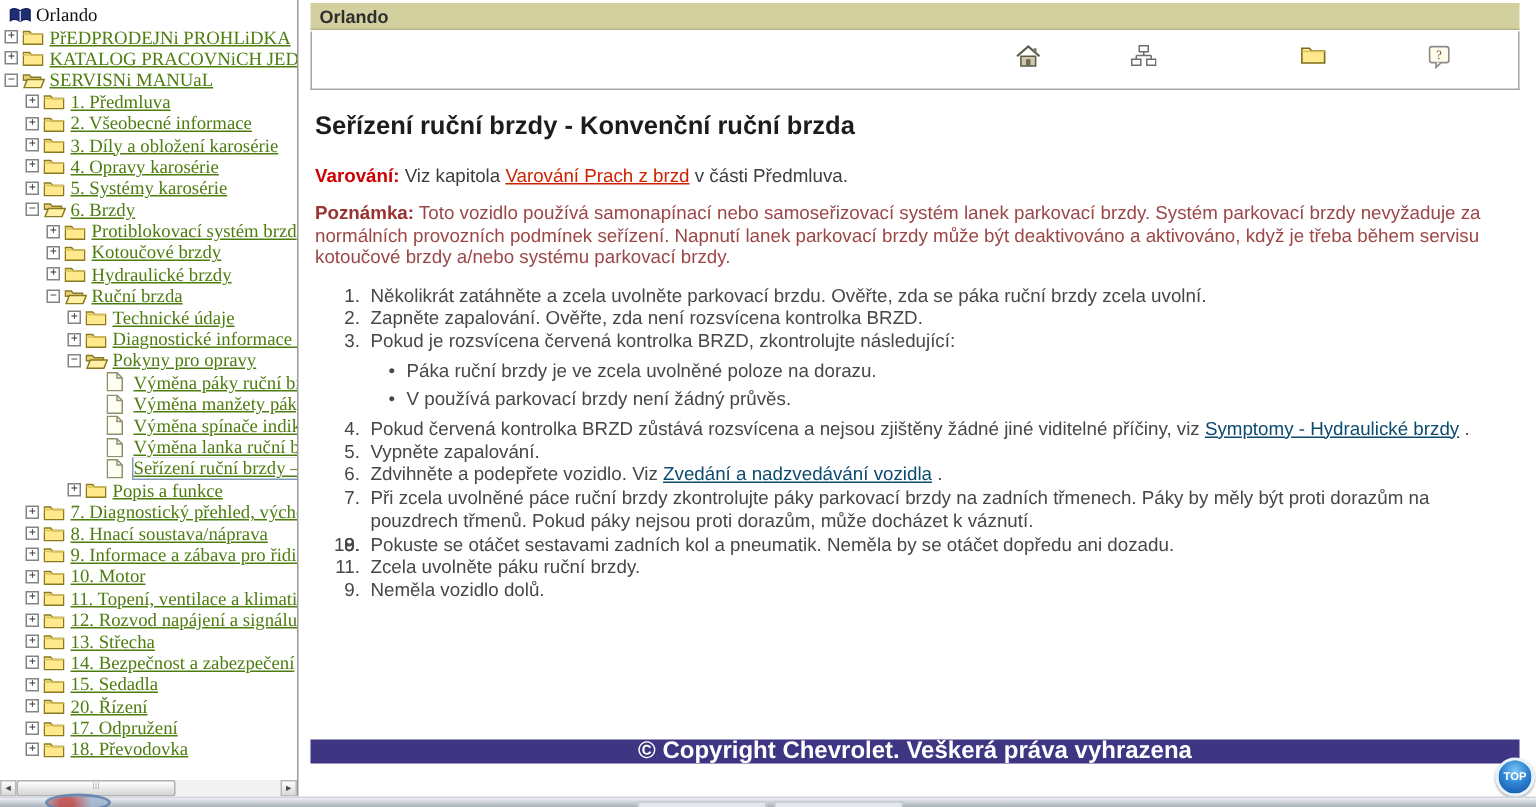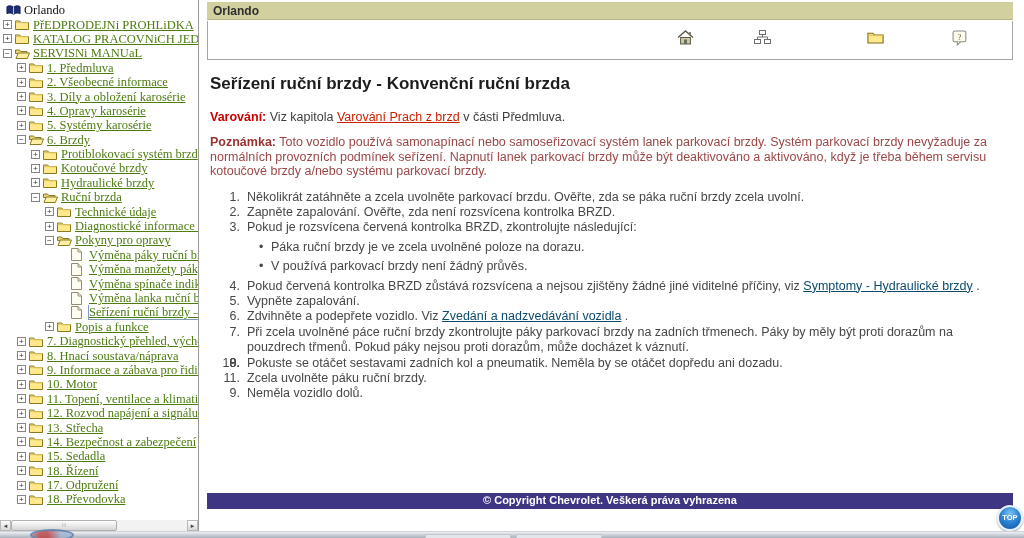--- a/index.html
+++ b/index.html
@@ -46,21 +46,21 @@
   #note { margin:11px 3px 0 3px; font-size:12.5px; line-height:14.5px; color:#9c4747; }
   .note-label { font-weight:bold; color:#993333; }
   #steps { margin-top:11px; list-style:none; font-size:12.5px; line-height:15.4px; }
   #steps li { position:relative; padding-left:40px; }
   #steps .num { position:absolute; left:0; width:33px; text-align:right; }
   .blt-row { margin:4px 0 4px 12px; }
   .blt { display:inline-block; width:12px; }
   a.clink { color:#0c4a6e; text-decoration:underline; cursor:pointer; }
 
   #footerbar { position:absolute; left:207px; top:493px; width:806px; height:16px;
-               background:#3e3583; color:#fff; font-size:11px; font-weight:bold;
+               background:#3e3583; color:#fff; font-size:16px; font-weight:bold;
                text-align:center; line-height:15px; }
 
   #topbtn { position:absolute; left:997px; top:505px; width:26px; height:26px; border-radius:50%;
             background:radial-gradient(circle at 50% 30%, #7cc4f4 0%, #2f86d4 45%, #0d4fa0 100%);
             border:2px solid #e8f2fb; color:#fff; font:bold 7.5px/22px "Liberation Sans",sans-serif;
             text-align:center; cursor:pointer; box-shadow:0 1px 2px rgba(0,0,0,.4); }
 
   #statusstrip { position:absolute; left:0; top:531px; width:1024px; height:7px;
                  background:linear-gradient(#eef0f3,#a8b0ba); border-top:1px solid #cfd4da; }
   #status-logo { position:absolute; left:30px; top:-3px; width:44px; height:12px; border-radius:50%;
@@ -392,21 +392,21 @@
         <span class="tlabel">15. Sedadla</span>
       </div>
       <div class="trow" style="padding-left: 17px;">
         <span class="texp">+</span>
         <span class="ticon">
           <svg width="14" height="11" viewBox="0 0 14 11">
             <path d="M0.5 2 h4.2 l1.4 1.6 h7.4 v6.9 h-13 z" fill="#ffe98c" stroke="#8a7a1f"></path>
             <path d="M0.5 3.6 h13" stroke="#d8c25e"></path>
           </svg>
         </span>
-        <span class="tlabel">18. Řízení</span>
+        <span class="tlabel">20. Řízení</span>
       </div>
       <div class="trow" style="padding-left: 17px;">
         <span class="texp">+</span>
         <span class="ticon">
           <svg width="14" height="11" viewBox="0 0 14 11">
             <path d="M0.5 2 h4.2 l1.4 1.6 h7.4 v6.9 h-13 z" fill="#ffe98c" stroke="#8a7a1f"></path>
             <path d="M0.5 3.6 h13" stroke="#d8c25e"></path>
           </svg>
         </span>
         <span class="tlabel">17. Odpružení</span>

